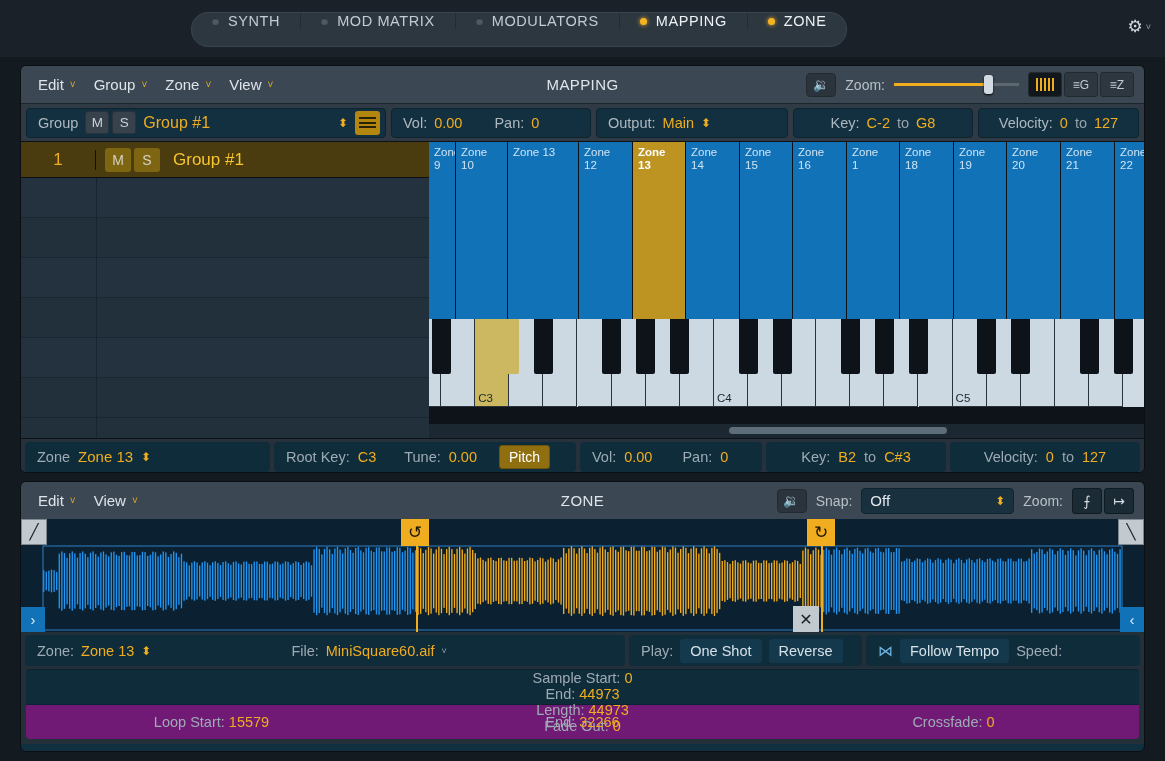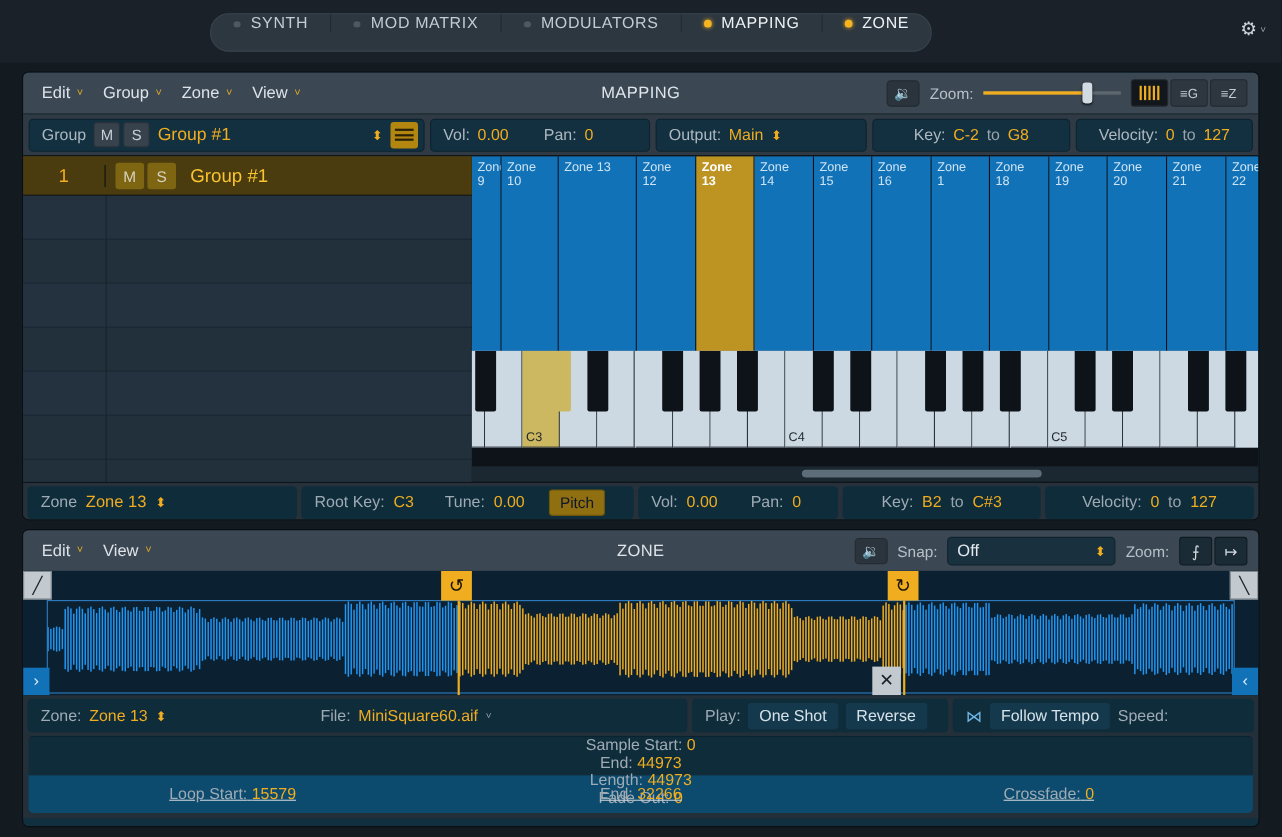--- a/index.html
+++ b/index.html
@@ -153,21 +153,21 @@
   
   .prow{
     height:36px; background:#27313b; display:flex; align-items:center; gap:4px;
     padding:3px 4px; border-top:1px solid #0e1216;
   }
   .pf{
     background:#0f2c3b; border-radius:4px; height:30px; display:flex; align-items:center;
     gap:8px; padding:0 12px; color:#9fabb4; font-size:14.5px; white-space:nowrap;
   }
   .pitch-btn{
-    background:#8f6f10; color:#0f172a; border-radius:3px; padding:3px 9px;
+    background:#8f6f10; color:#ffffff; border-radius:3px; padding:3px 9px;
     font-size:14px; border:1px solid #6d5409;
   }
 
   
   .zmenubar{ height:37px; background:#3b4752; display:flex; align-items:center; padding:0 8px; position:relative; }
   .snap-sel{
     background:#19313f; border:1px solid #0f242f; border-radius:4px; height:26px; width:153px;
     display:flex; align-items:center; justify-content:space-between; padding:0 8px;
     color:#e3e9ee; font-size:15px;
   }
@@ -203,21 +203,21 @@
     gap:7px; padding:0 12px; color:#9fabb4; font-size:14.5px; white-space:nowrap;
   }
   .tog{
     background:#15394c; color:#d6e2ea; border-radius:3px; padding:4px 10px; font-size:14.5px;
   }
   .numrow{
     height:35px; background:#0f2c3b; display:flex; align-items:center;
     border-top:1px solid #0b2230;
   }
   .numcell{ flex:1; text-align:center; color:#9fabb4; font-size:14.5px; white-space:nowrap; }
-  .numrow.alt{ background:#0c4a6e;text-decoration:underline; }
+  .numrow.alt{ background:#701a75; }
   .bottomwrap{ padding:0 5px 5px 5px; background:#243039; }
   .bottomwrap .numrow:first-child{ border-radius:4px 4px 0 0;flex-direction:column; }
   .bottomwrap .numrow:last-child{ border-radius:0 0 4px 4px; }
   .bowtie{ color:#6fb6e6; font-size:15px; }
 </style>
 </head>
 <body>
 
 <div class="app">
 

